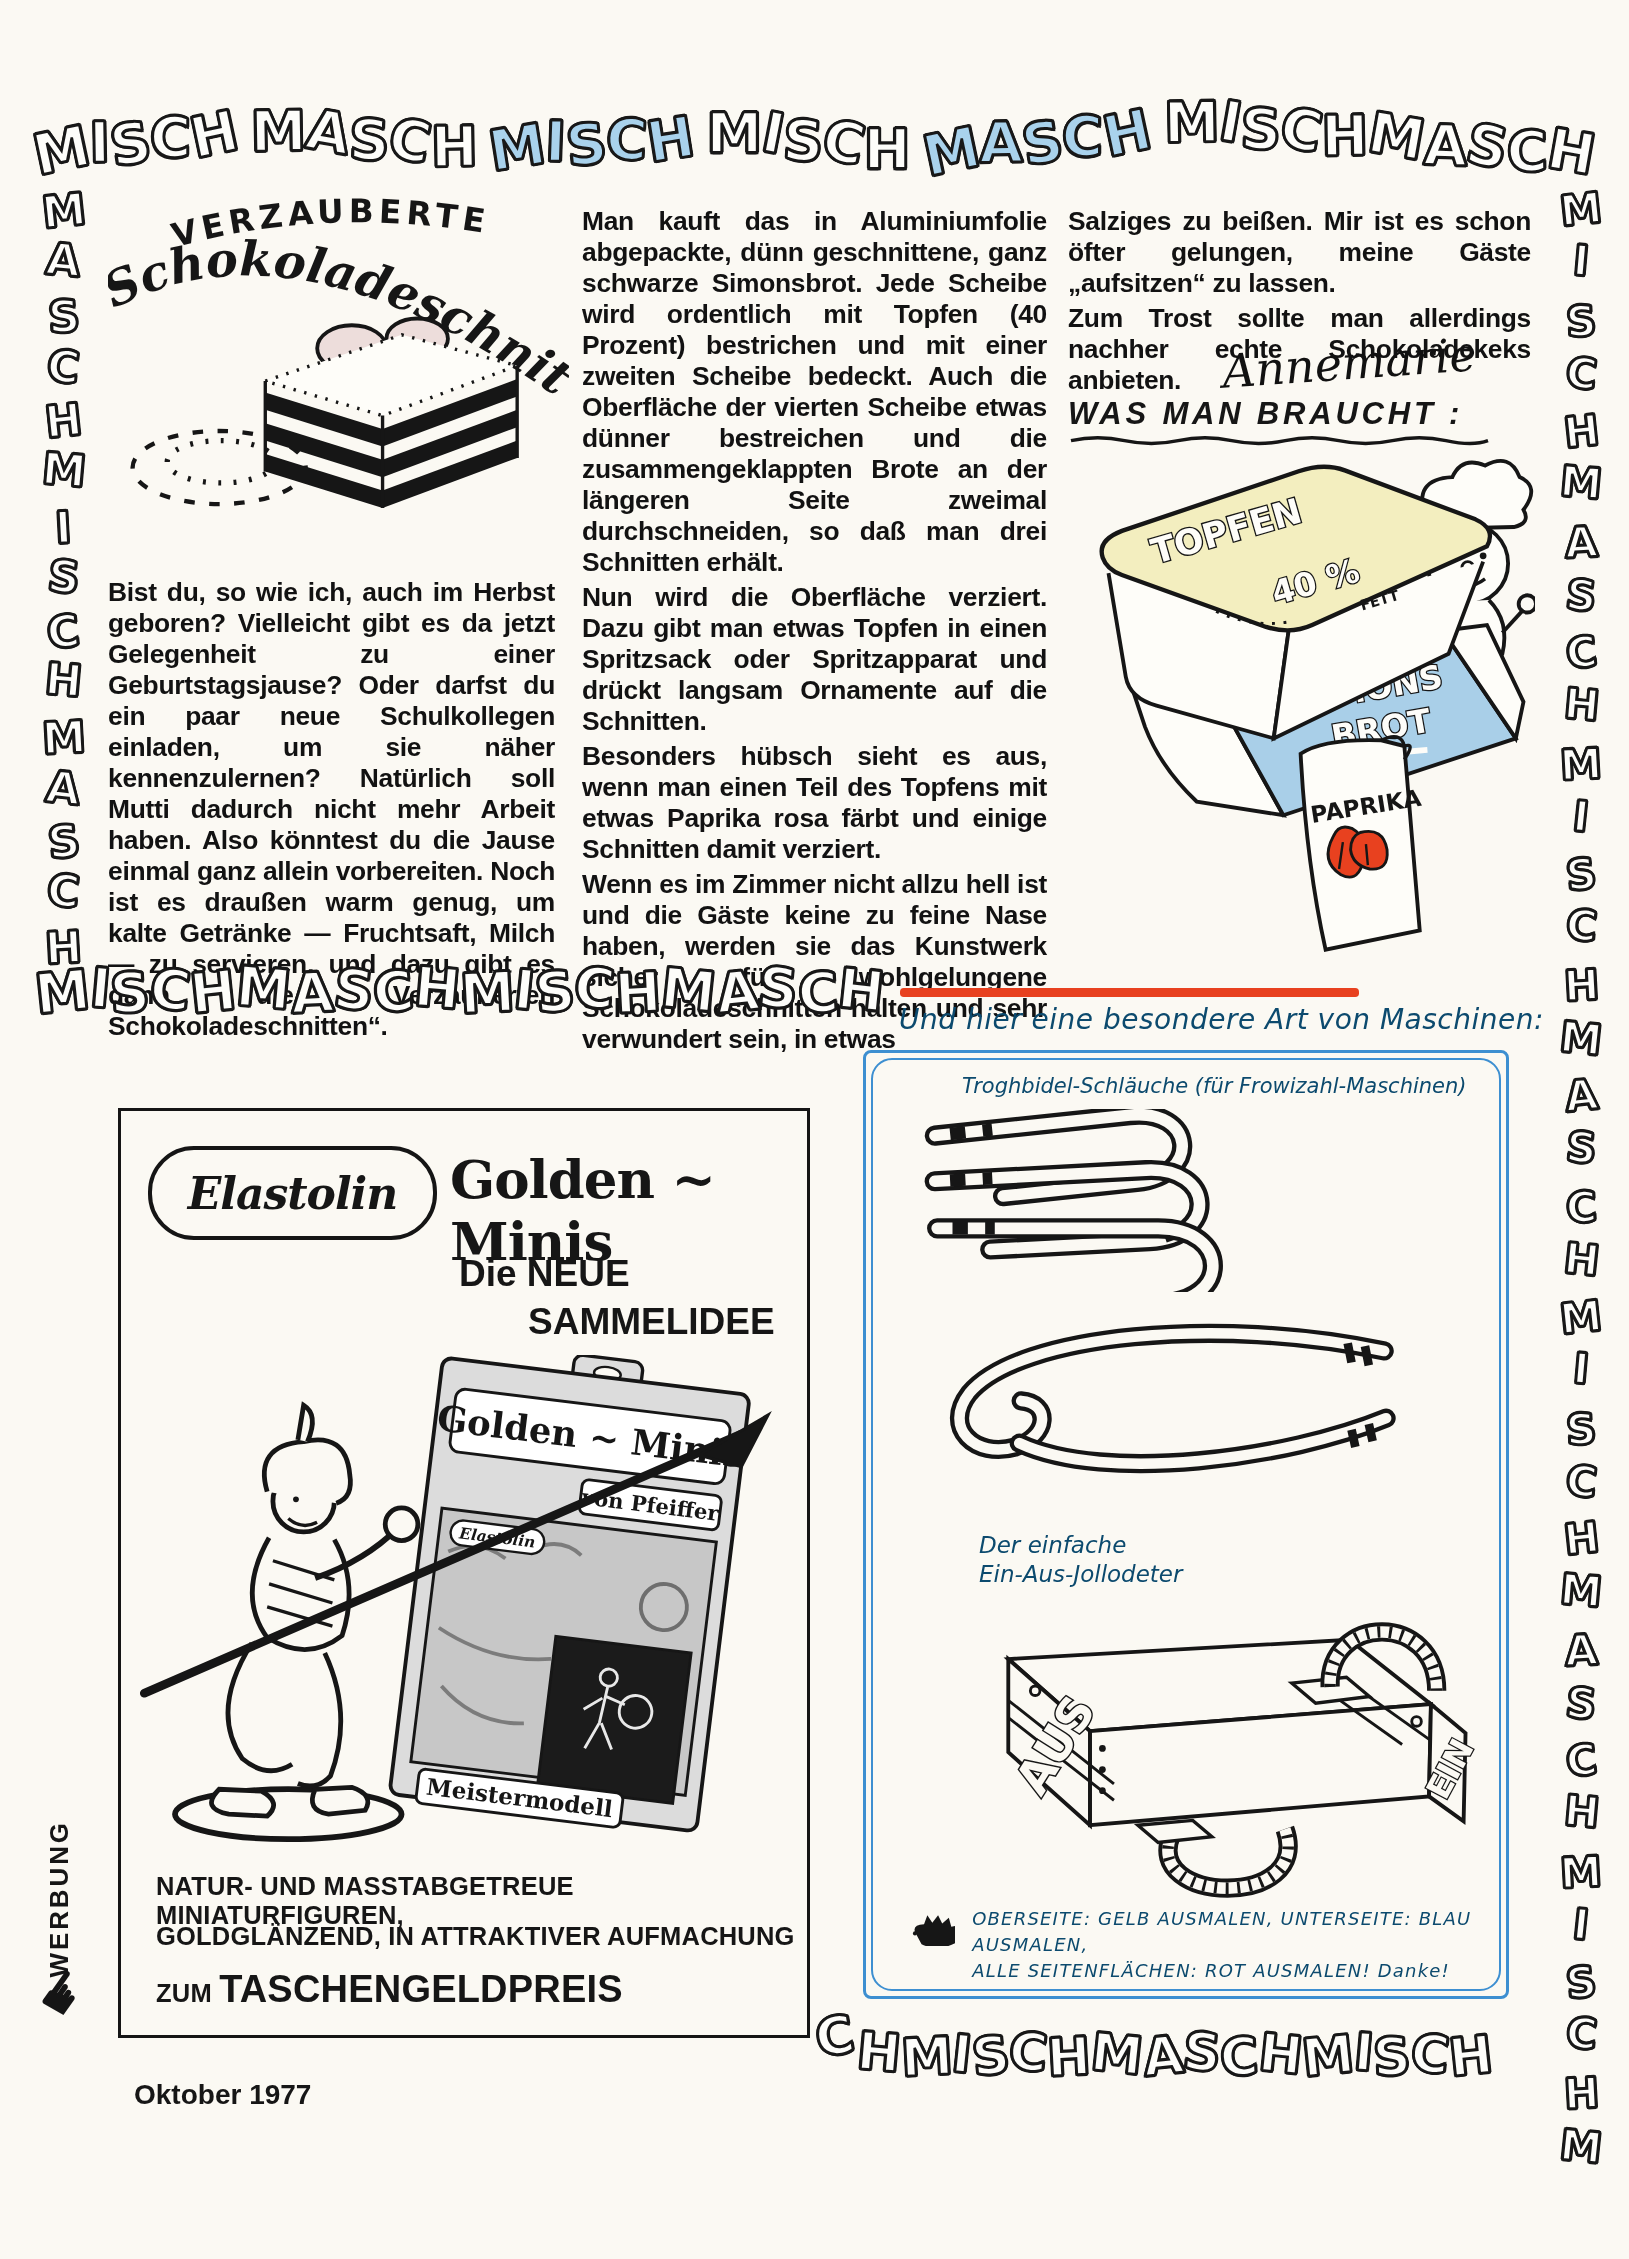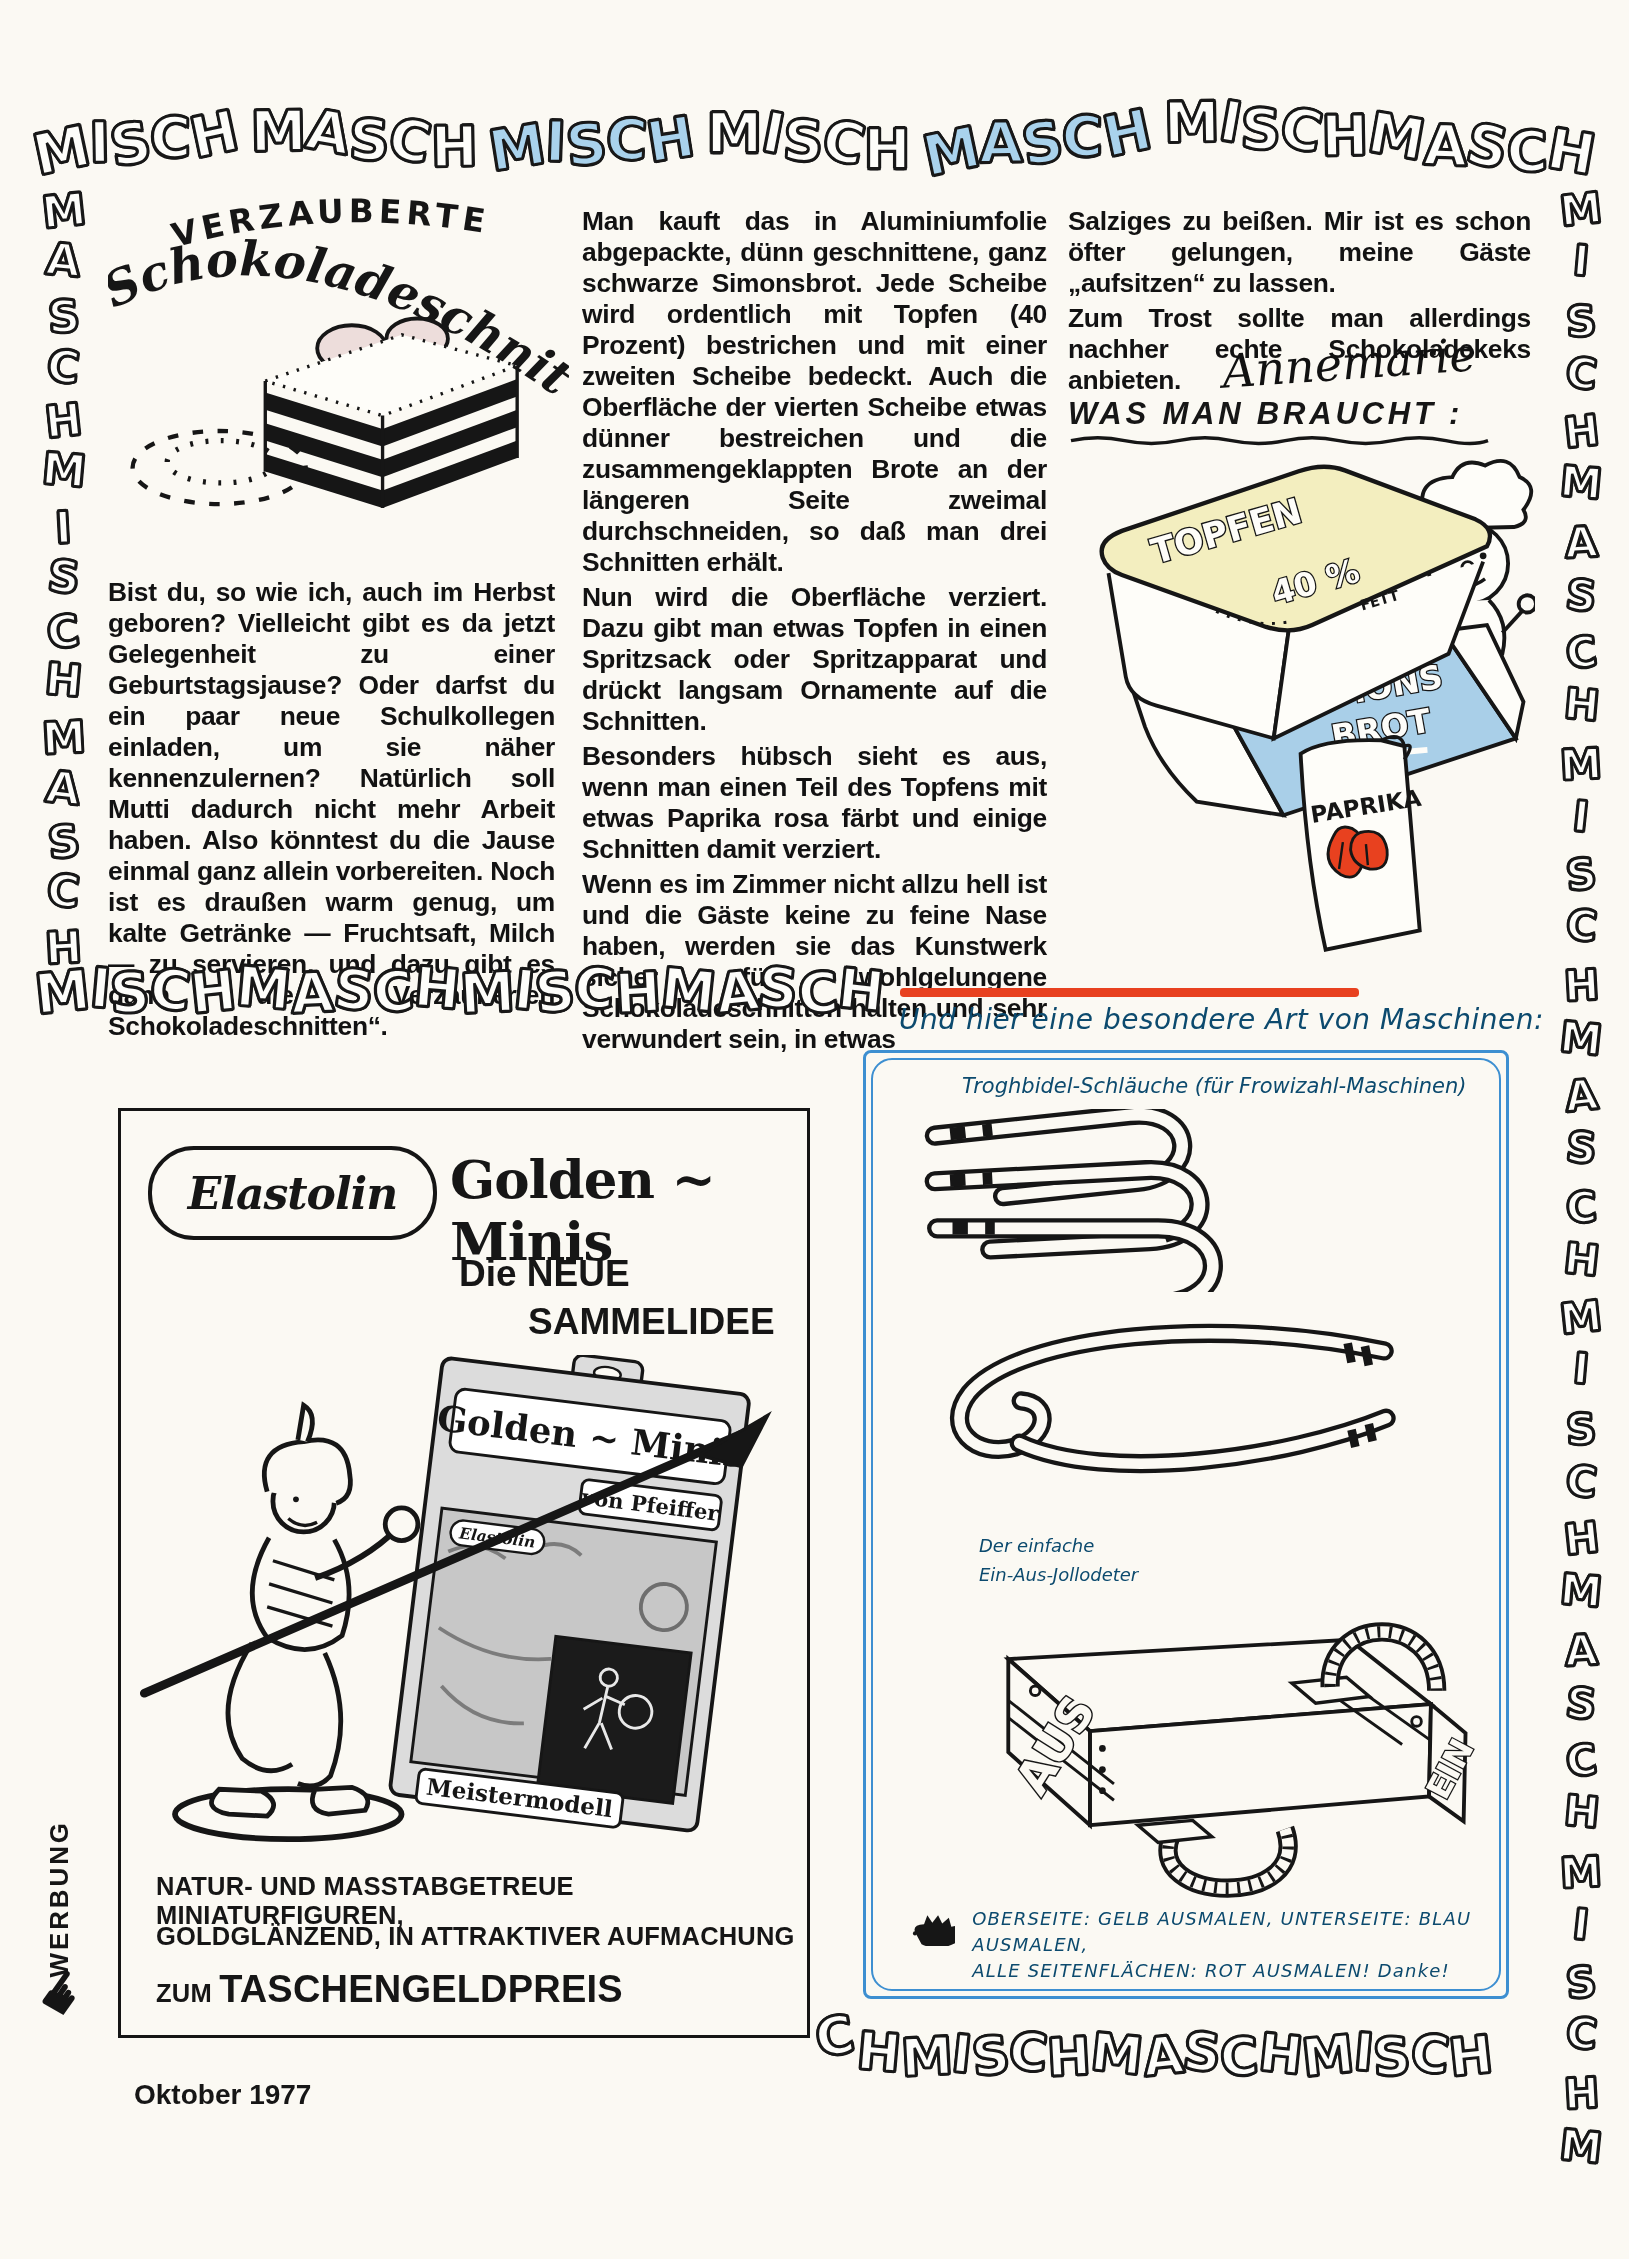--- a/index.html
+++ b/index.html
@@ -43,21 +43,21 @@
 
   
   .hand{font-family:"DejaVu Sans",sans-serif;font-style:italic;color:#0c4a6e;}
   .machines-heading{position:absolute;left:899px;top:1003px;font-size:28px;font-weight:500;letter-spacing:0.5px;}
   .redline{position:absolute;left:900px;top:988px;width:459px;height:8.6px;background:#e8411f;border-radius:3.8px;}
 
   
   .machine-panel{position:absolute;left:863px;top:1050px;width:640px;height:943px;border:3.4px solid #3d8fd1;border-radius:8px;}
   .machine-panel::after{content:"";position:absolute;left:4.8px;top:4.8px;right:4.8px;bottom:4.8px;border:2.4px solid #3d8fd1;border-radius:21px;pointer-events:none;}
   .hose-label{position:absolute;left:96px;top:21px;font-size:21px;}
-  .switch-label{position:absolute;left:113px;top:478px;font-size:18px;line-height:29px;}
+  .switch-label{position:absolute;left:113px;top:478px;font-size:23px;line-height:29px;}
   .note{position:absolute;left:44px;top:853px;display:flex;align-items:flex-start;gap:8px;}
   .note-lines{margin-left:9.6px;font-size:18px;line-height:26px;letter-spacing:1.2px;font-weight:500;}
   .svg-abs{position:absolute;}
 
   
   .ad-box{position:absolute;left:118px;top:1108px;width:686px;height:924px;border:3.8px solid #151515;background:#fbf9f3;}
   .ad-logo{position:absolute;left:27px;top:35px;width:281px;height:86px;border:4.8px solid #151515;border-radius:46px;
            display:flex;align-items:center;justify-content:center;font-family:"DejaVu Serif",serif;font-style:italic;font-weight:bold;font-size:44px;letter-spacing:-1px;}
   .blackletter{font-family:"DejaVu Serif",serif;font-weight:bold;letter-spacing:-1px;}
   .ad-product{position:absolute;left:329px;top:37px;font-size:53px;}

